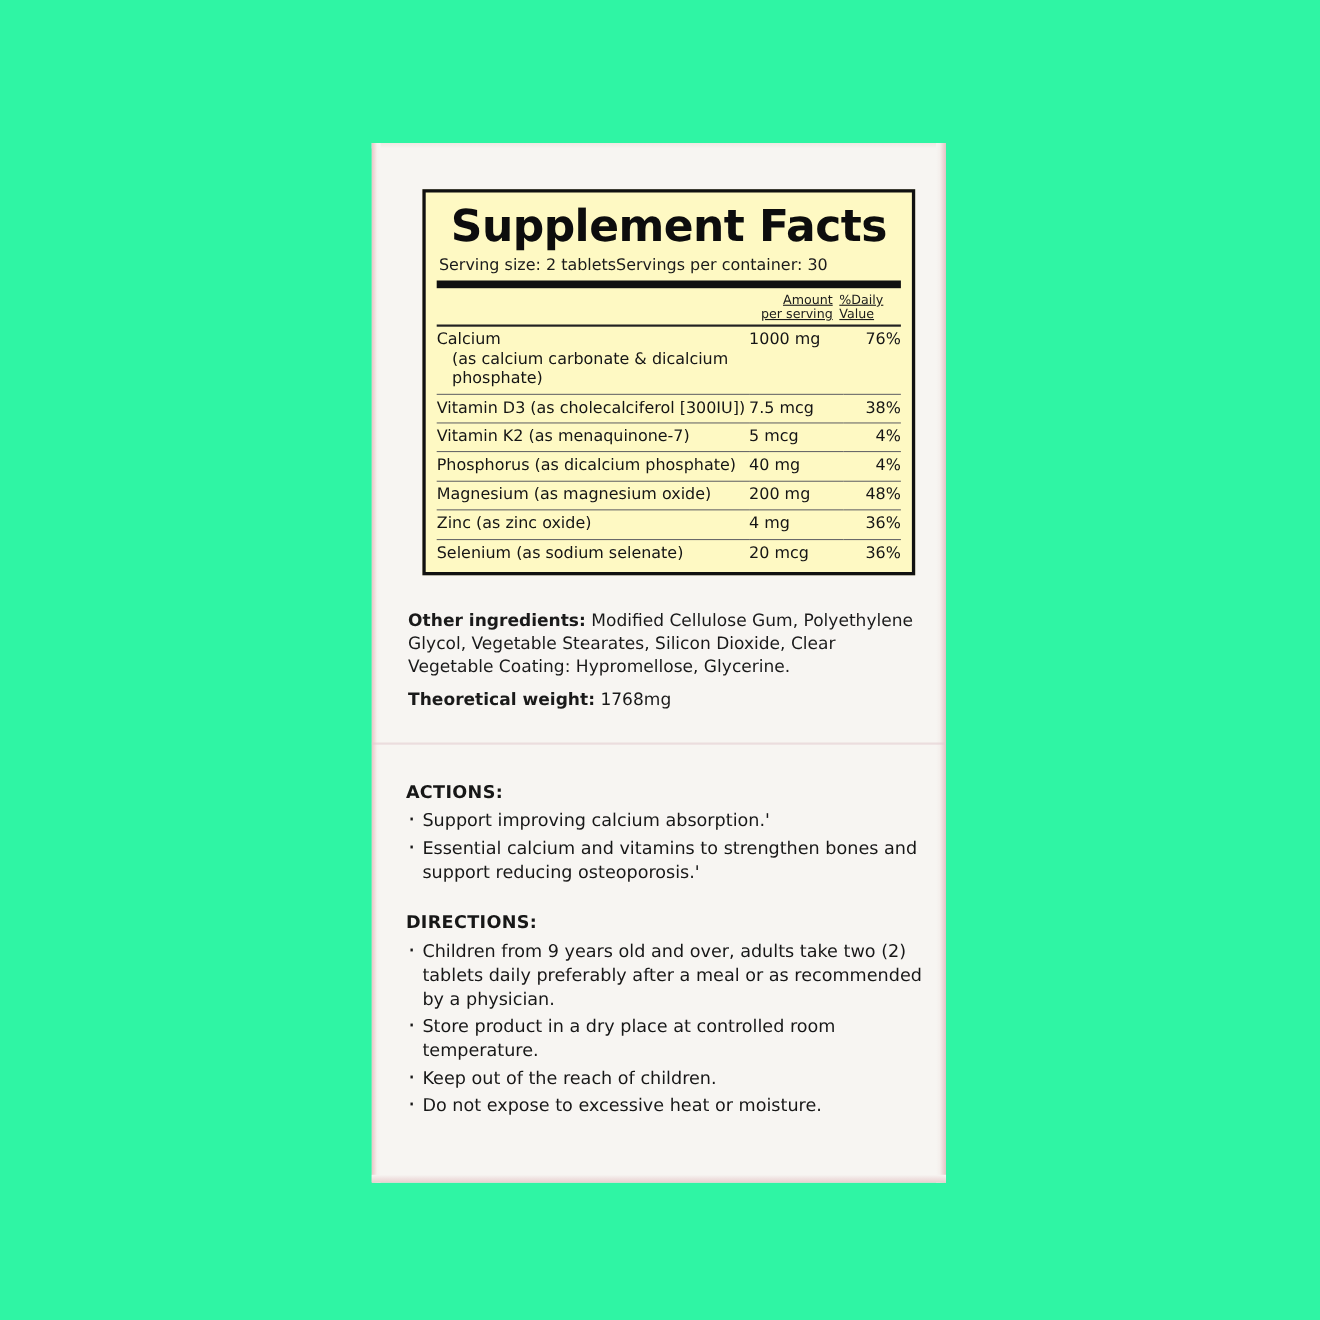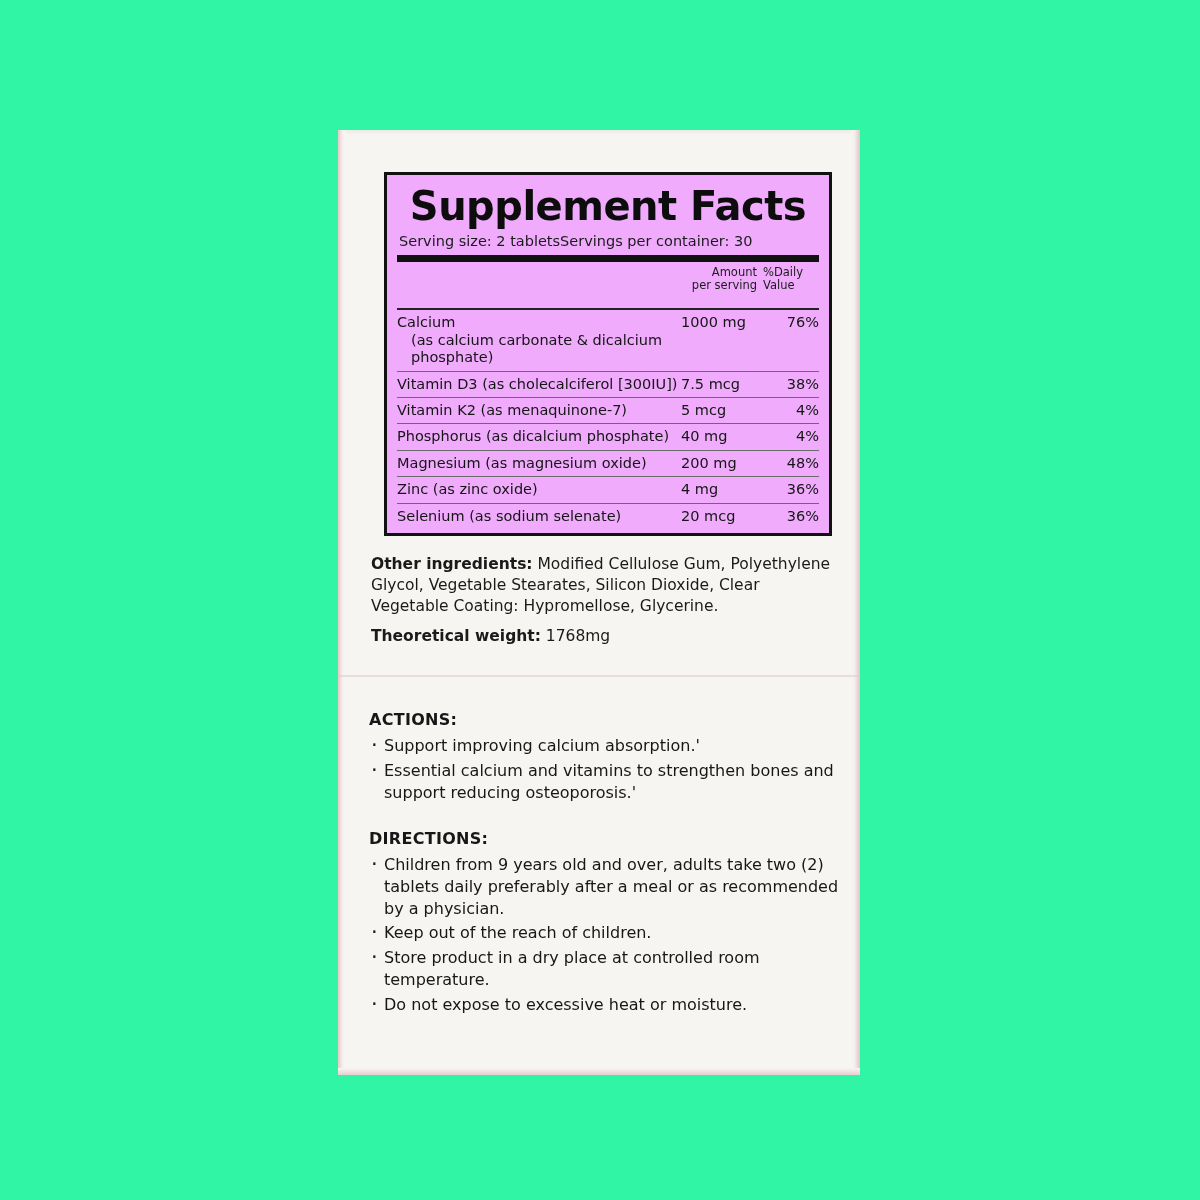--- a/index.html
+++ b/index.html
@@ -70,21 +70,21 @@
     background: rgba(225, 200, 205, 0.55);
   }
 
   
   .facts-panel {
     position: absolute;
     left: 46px;
     top: 42px;
     width: 448px;
     border: 3px solid #111;
-    background: #f0abfc;
+    background: #fef9c3;
     box-sizing: border-box;
     padding: 6px 10px 4px 10px;
   }
   .facts-title {
     font-family: "DejaVu Sans", sans-serif;
     font-weight: bold;
     font-size: 40px;
     letter-spacing: -0.5px;
     line-height: 1.05;
     color: #0d0d0d;
@@ -106,21 +106,22 @@
     border-top: 2.5px solid #222;
   }
 
   .amount-head {
     display: flex;
     justify-content: flex-end;
     gap: 0px;
     font-size: 11.5px;
     line-height: 1.15;
     color: #1b1b1b;
-    padding: 4px 2px 16px 0;
+    padding: 4px 2px 3px 0;
+    text-decoration: underline;
   }
   .amount-head .col-amt {
     width: 80px;
     text-align: right;
     padding-right: 6px;
   }
   .amount-head .col-dv {
     width: 54px;
     text-align: left;
   }
@@ -316,20 +317,20 @@
       <ul class="bullets">
         <li>Support improving calcium absorption.'</li>
         <li>Essential calcium and vitamins to strengthen bones and support reducing osteoporosis.'</li>
       </ul>
 
       <div class="gap"></div>
 
       <div class="sec-head">DIRECTIONS:</div>
       <ul class="bullets">
         <li>Children from 9 years old and over, adults take two (2) tablets daily preferably after a meal or as recommended by a physician.</li>
+        <li>Store product in a dry place at controlled room temperature.</li>
         <li>Keep out of the reach of children.</li>
-        <li>Store product in a dry place at controlled room temperature.</li>
         <li>Do not expose to excessive heat or moisture.</li>
       </ul>
     </div>
 
   </div>
 </div>
 
 </body></html>

